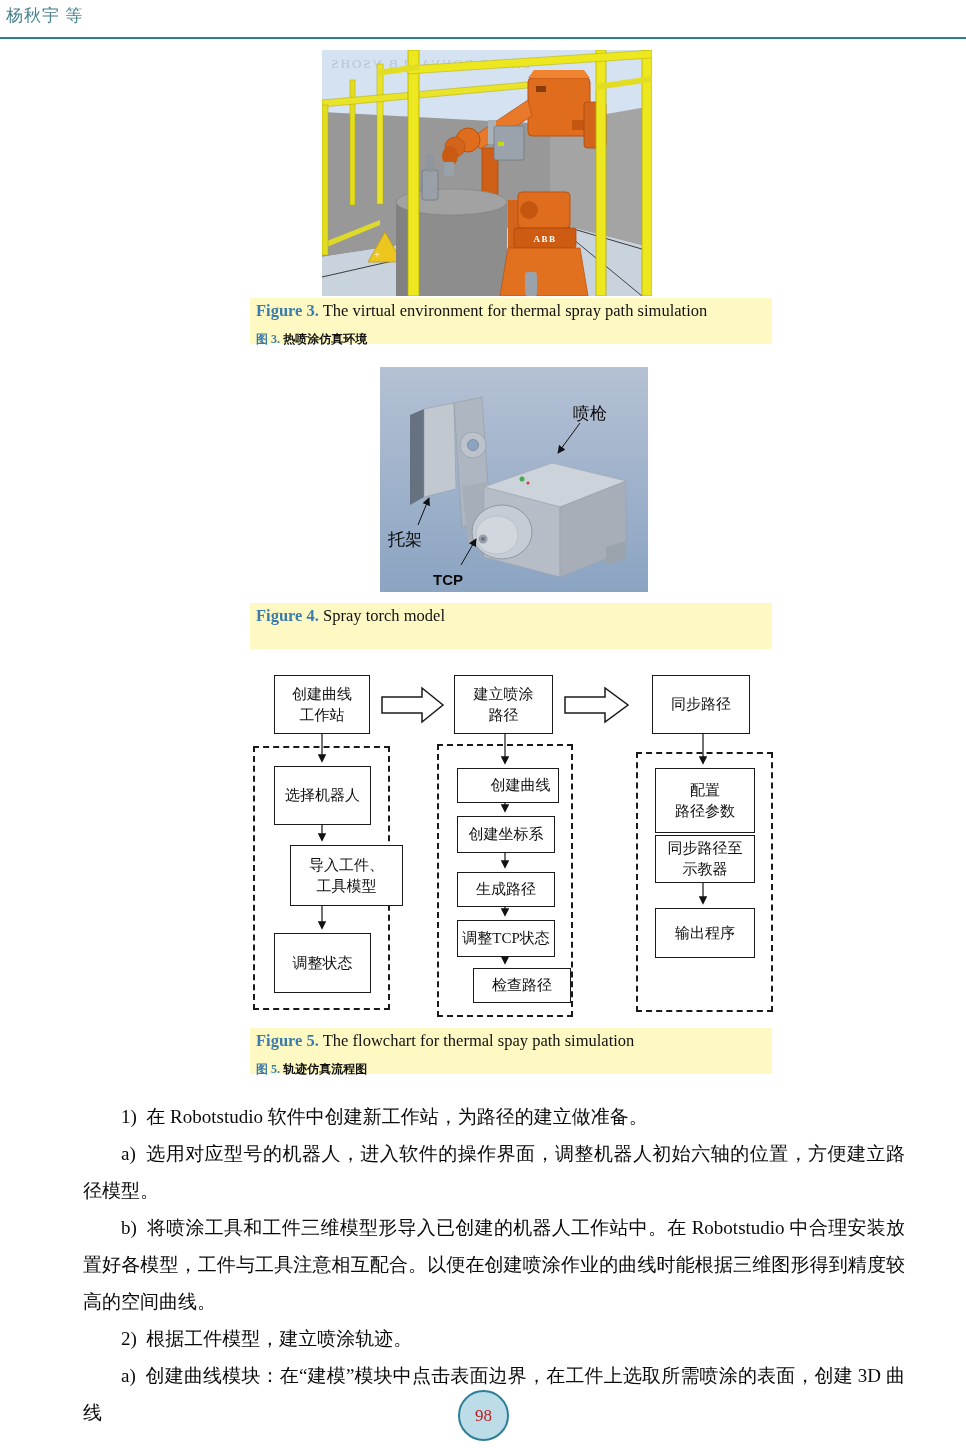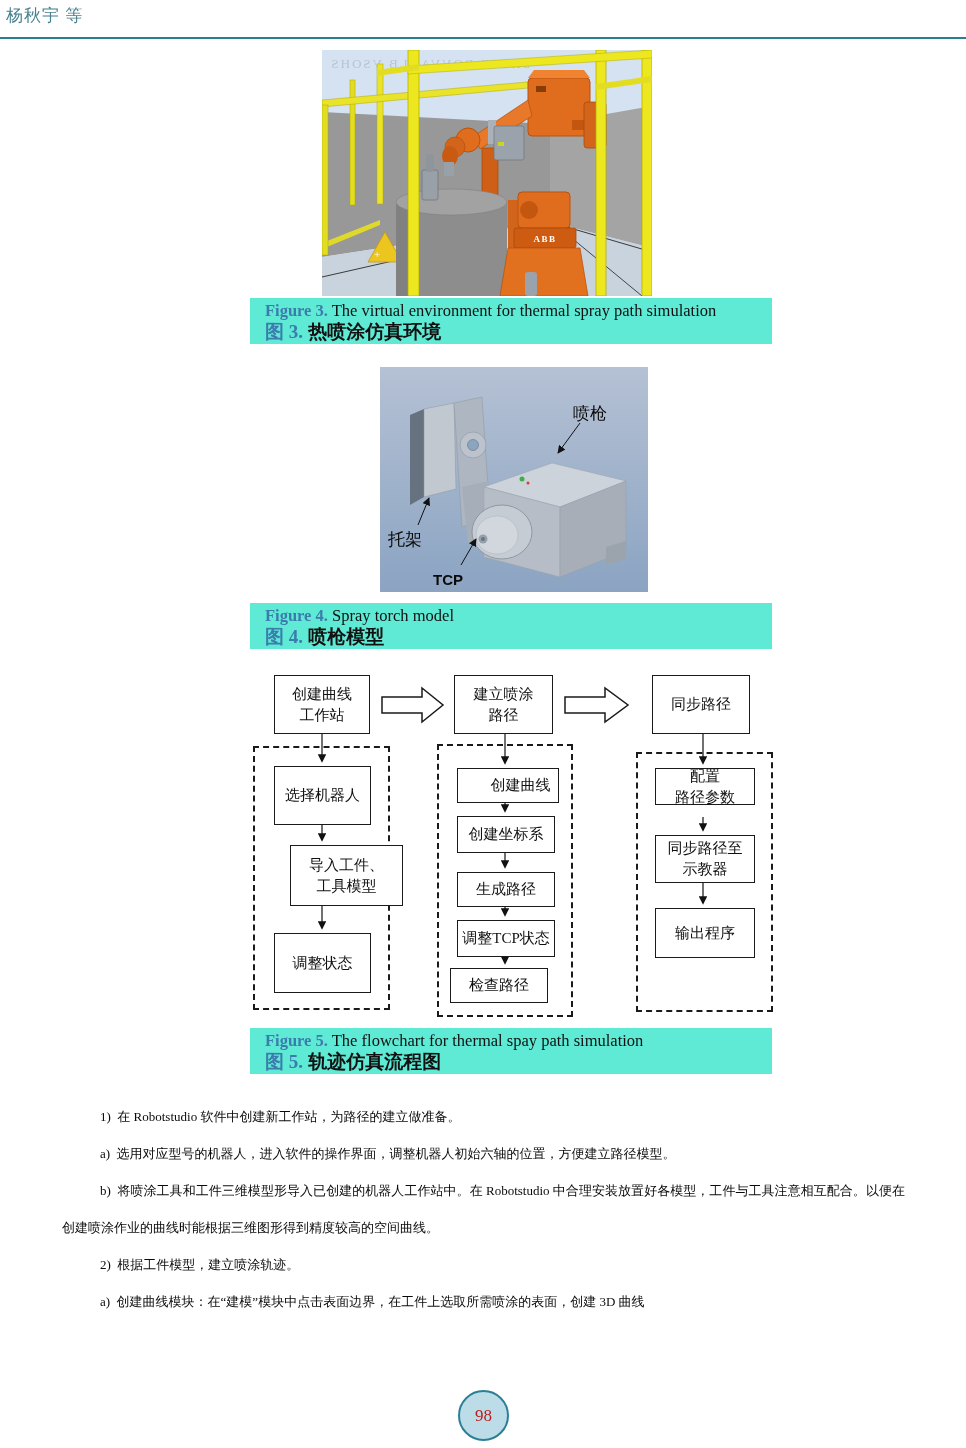--- a/index.html
+++ b/index.html
@@ -4,33 +4,33 @@
 <style>
   * { margin:0; padding:0; box-sizing:border-box; }
   body { background:#ffffff; font-family:"Liberation Serif", serif; }
   .page { position:relative; width:966px; height:1448px; background:#fff; overflow:hidden; }
 
   .author { position:absolute; left:6px; top:4px; font-size:17px; color:#47808f; letter-spacing:1px;text-align:right; }
   .top-rule { position:absolute; left:0; top:37px; width:966px; height:2px; background:#2b7d92; }
 
   .fig-img { position:absolute; display:block; }
 
-  .caption { position:absolute; left:250px; width:522px; height:46px; background:#5eead4; padding:2px 0 0 15px; line-height:21px; }
+  .caption { position:absolute; left:250px; width:522px; height:46px; background:#fef9c3; padding:2px 0 0 6px; line-height:21px; }
   .cap-en { font-size:16.5px; color:#111; }
   .cap-en-label { color:#3b7cad; font-weight:bold; }
-  .cap-zh { font-size:19px; font-weight:bold; color:#111; font-family:"Liberation Sans", sans-serif; }
+  .cap-zh { font-size:12px; font-weight:bold; color:#111; font-family:"Liberation Sans", sans-serif;margin-top:8px; }
   .cap-zh-label { color:#3b7cad; font-family:"Liberation Serif", serif; }
 
   .flowchart { position:absolute; left:250px; top:665px; width:530px; height:356px; }
   .fc-svg { position:absolute; left:0; top:0; }
   .fc-box { position:absolute; border:1px solid #1a1a1a; background:#fff; display:flex; align-items:center; justify-content:center; text-align:center; font-size:15px; line-height:21px; color:#111; white-space:pre-line; z-index:2; }
   .fc-dashed { position:absolute; border:2px dashed #1a1a1a; background:transparent; z-index:1; }
 
   .bodytext { position:absolute; left:62px; top:1098px; width:843px; }
-  .bodytext p { font-size:13px; line-height:37px; text-align:justify; text-indent:38px; color:#0a0a0a; white-space:pre-wrap; }
+  .bodytext p { font-size:19px; line-height:37px; text-align:justify; text-indent:38px; color:#0a0a0a; white-space:pre-wrap;margin-left:21px; }
 
   .page-badge { position:absolute; left:458px; top:1390px; width:51px; height:51px; border-radius:50%; background:#bcdde8; border:2.5px solid #2a8099; display:flex; align-items:center; justify-content:center; font-size:17px; color:#b91c1c; }
 
   svg text { font-family:"Liberation Serif", serif; }
   .svg-label-zh { font-size:17px; fill:#0a0a0a; }
   .svg-label-tcp { font-size:15px; font-weight:bold; font-family:"Liberation Sans", sans-serif; fill:#0a0a0a; }
 </style>
 </head>
 <body>
 
@@ -135,21 +135,20 @@
     <text x="193" y="52" class="svg-label-zh">喷枪</text>
     <line x1="200" y1="56" x2="178" y2="86" stroke="#111" stroke-width="1" marker-end="url(#ah4)"></line>
     <text x="8" y="178" class="svg-label-zh">托架</text>
     <line x1="38" y1="158" x2="49" y2="131" stroke="#111" stroke-width="1" marker-end="url(#ah4)"></line>
     <text x="53" y="218" class="svg-label-tcp">TCP</text>
     <line x1="81" y1="198" x2="96" y2="172" stroke="#111" stroke-width="1" marker-end="url(#ah4)"></line>
   </svg>
 
   <div class="caption" style="top:603px;">
     <div class="cap-en"><span class="cap-en-label">Figure 4.</span> <span>Spray torch model</span></div>
-    <div class="cap-zh"><span class="cap-zh-label">图 4.</span> <span>喷枪模型</span></div>
   </div>
 
   <div class="flowchart">
     <svg class="fc-svg" width="530" height="356" viewBox="0 0 530 356">
       <defs>
         <marker id="ahf" viewBox="0 0 10 10" refX="8" refY="5" markerWidth="7" markerHeight="7" orient="auto-start-reverse">
           <path d="M0,0 L10,5 L0,10 z" fill="#111"></path>
         </marker>
       </defs>
 
@@ -181,23 +180,23 @@
 
     <div class="fc-box" style="left:24px; top:101px; width:97px; height:59px;">选择机器人</div>
     <div class="fc-box" style="left:40px; top:180px; width:113px; height:61px;">导入工件、
 工具模型</div>
     <div class="fc-box" style="left:24px; top:268px; width:97px; height:60px;">调整状态</div>
 
     <div class="fc-box" style="left:207px; top:103px; width:102px; height:35px;padding-left:25px;">创建曲线</div>
     <div class="fc-box" style="left:207px; top:151px; width:98px; height:37px;">创建坐标系</div>
     <div class="fc-box" style="left:207px; top:207px; width:98px; height:35px;">生成路径</div>
     <div class="fc-box" style="left:207px; top:255px; width:98px; height:37px;">调整TCP状态</div>
-    <div class="fc-box" style="left:200px; top:303px; width:98px; height:35px;">检查路径</div>
-
-    <div class="fc-box" style="left:405px; top:103px; width:100px; height:37px;">配置
+    <div class="fc-box" style="left:223px; top:303px; width:98px; height:35px;">检查路径</div>
+
+    <div class="fc-box" style="left:405px; top:103px; width:100px; height:65px;">配置
 路径参数</div>
     <div class="fc-box" style="left:405px; top:170px; width:100px; height:48px;">同步路径至
 示教器</div>
     <div class="fc-box" style="left:405px; top:243px; width:100px; height:50px;">输出程序</div>
   </div>
 
   <div class="caption" style="top:1028px;">
     <div class="cap-en"><span class="cap-en-label">Figure 5.</span> <span>The flowchart for thermal spay path simulation</span></div>
     <div class="cap-zh"><span class="cap-zh-label">图 5.</span> <span>轨迹仿真流程图</span></div>
   </div>

